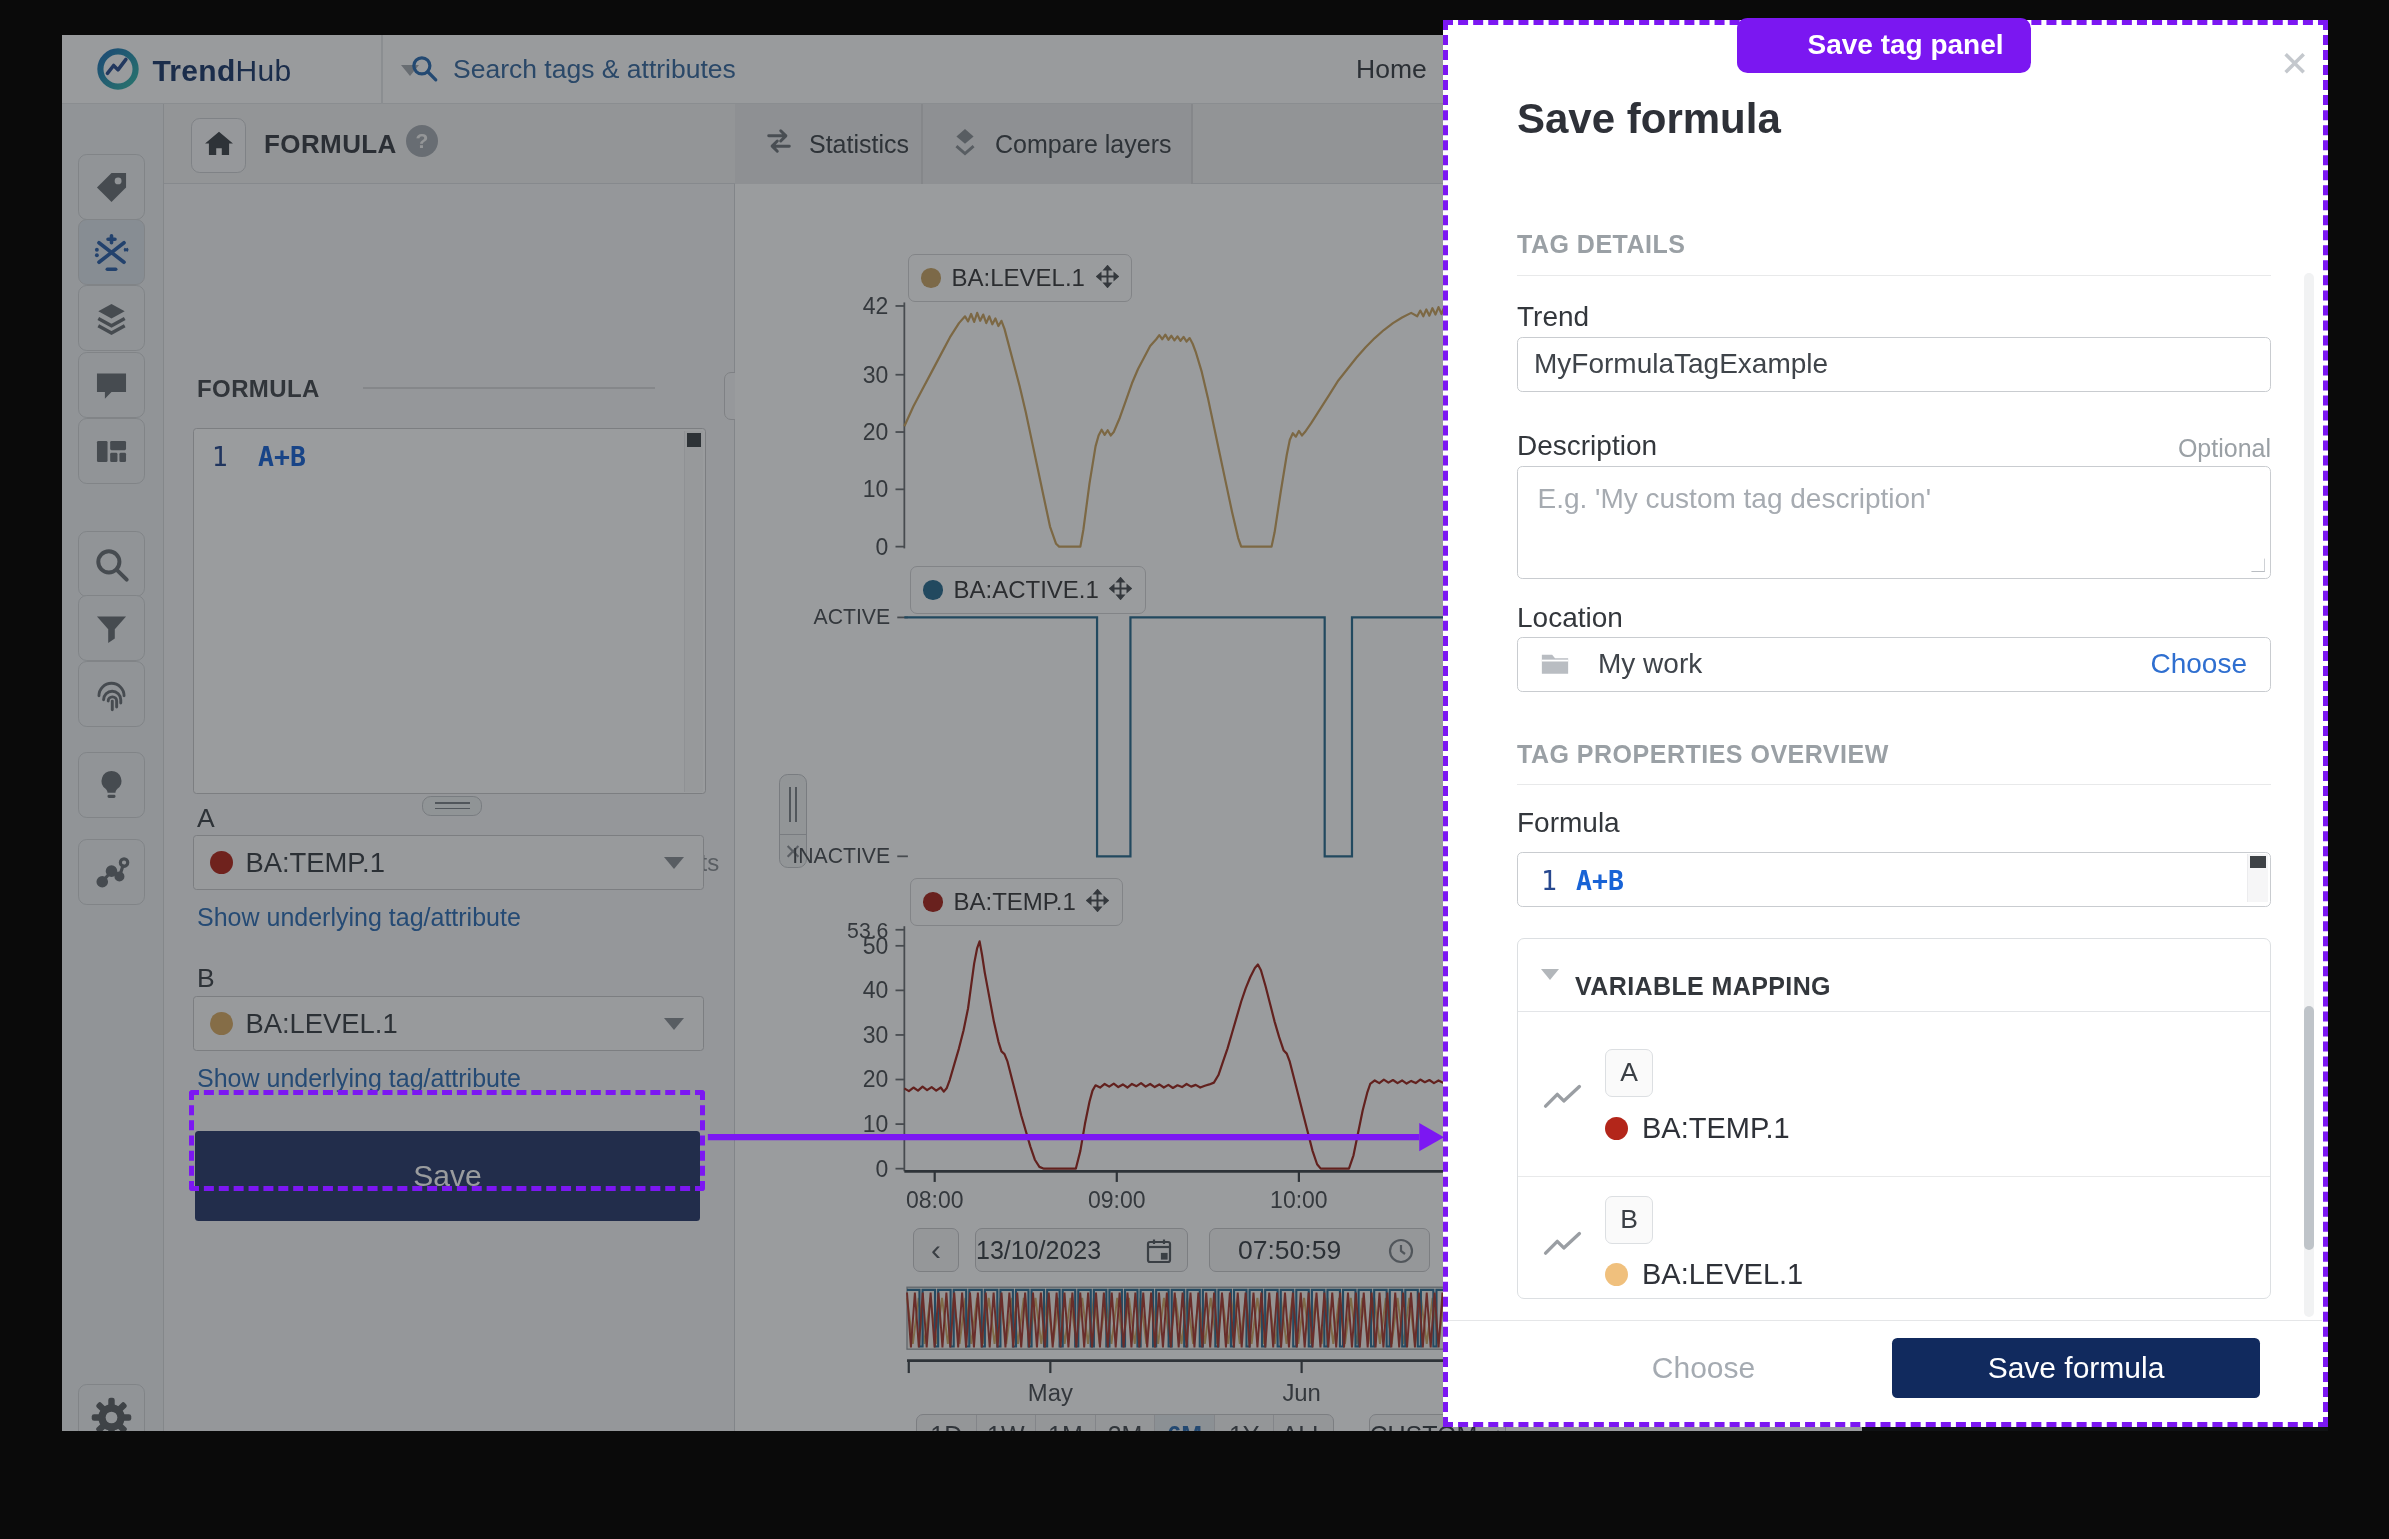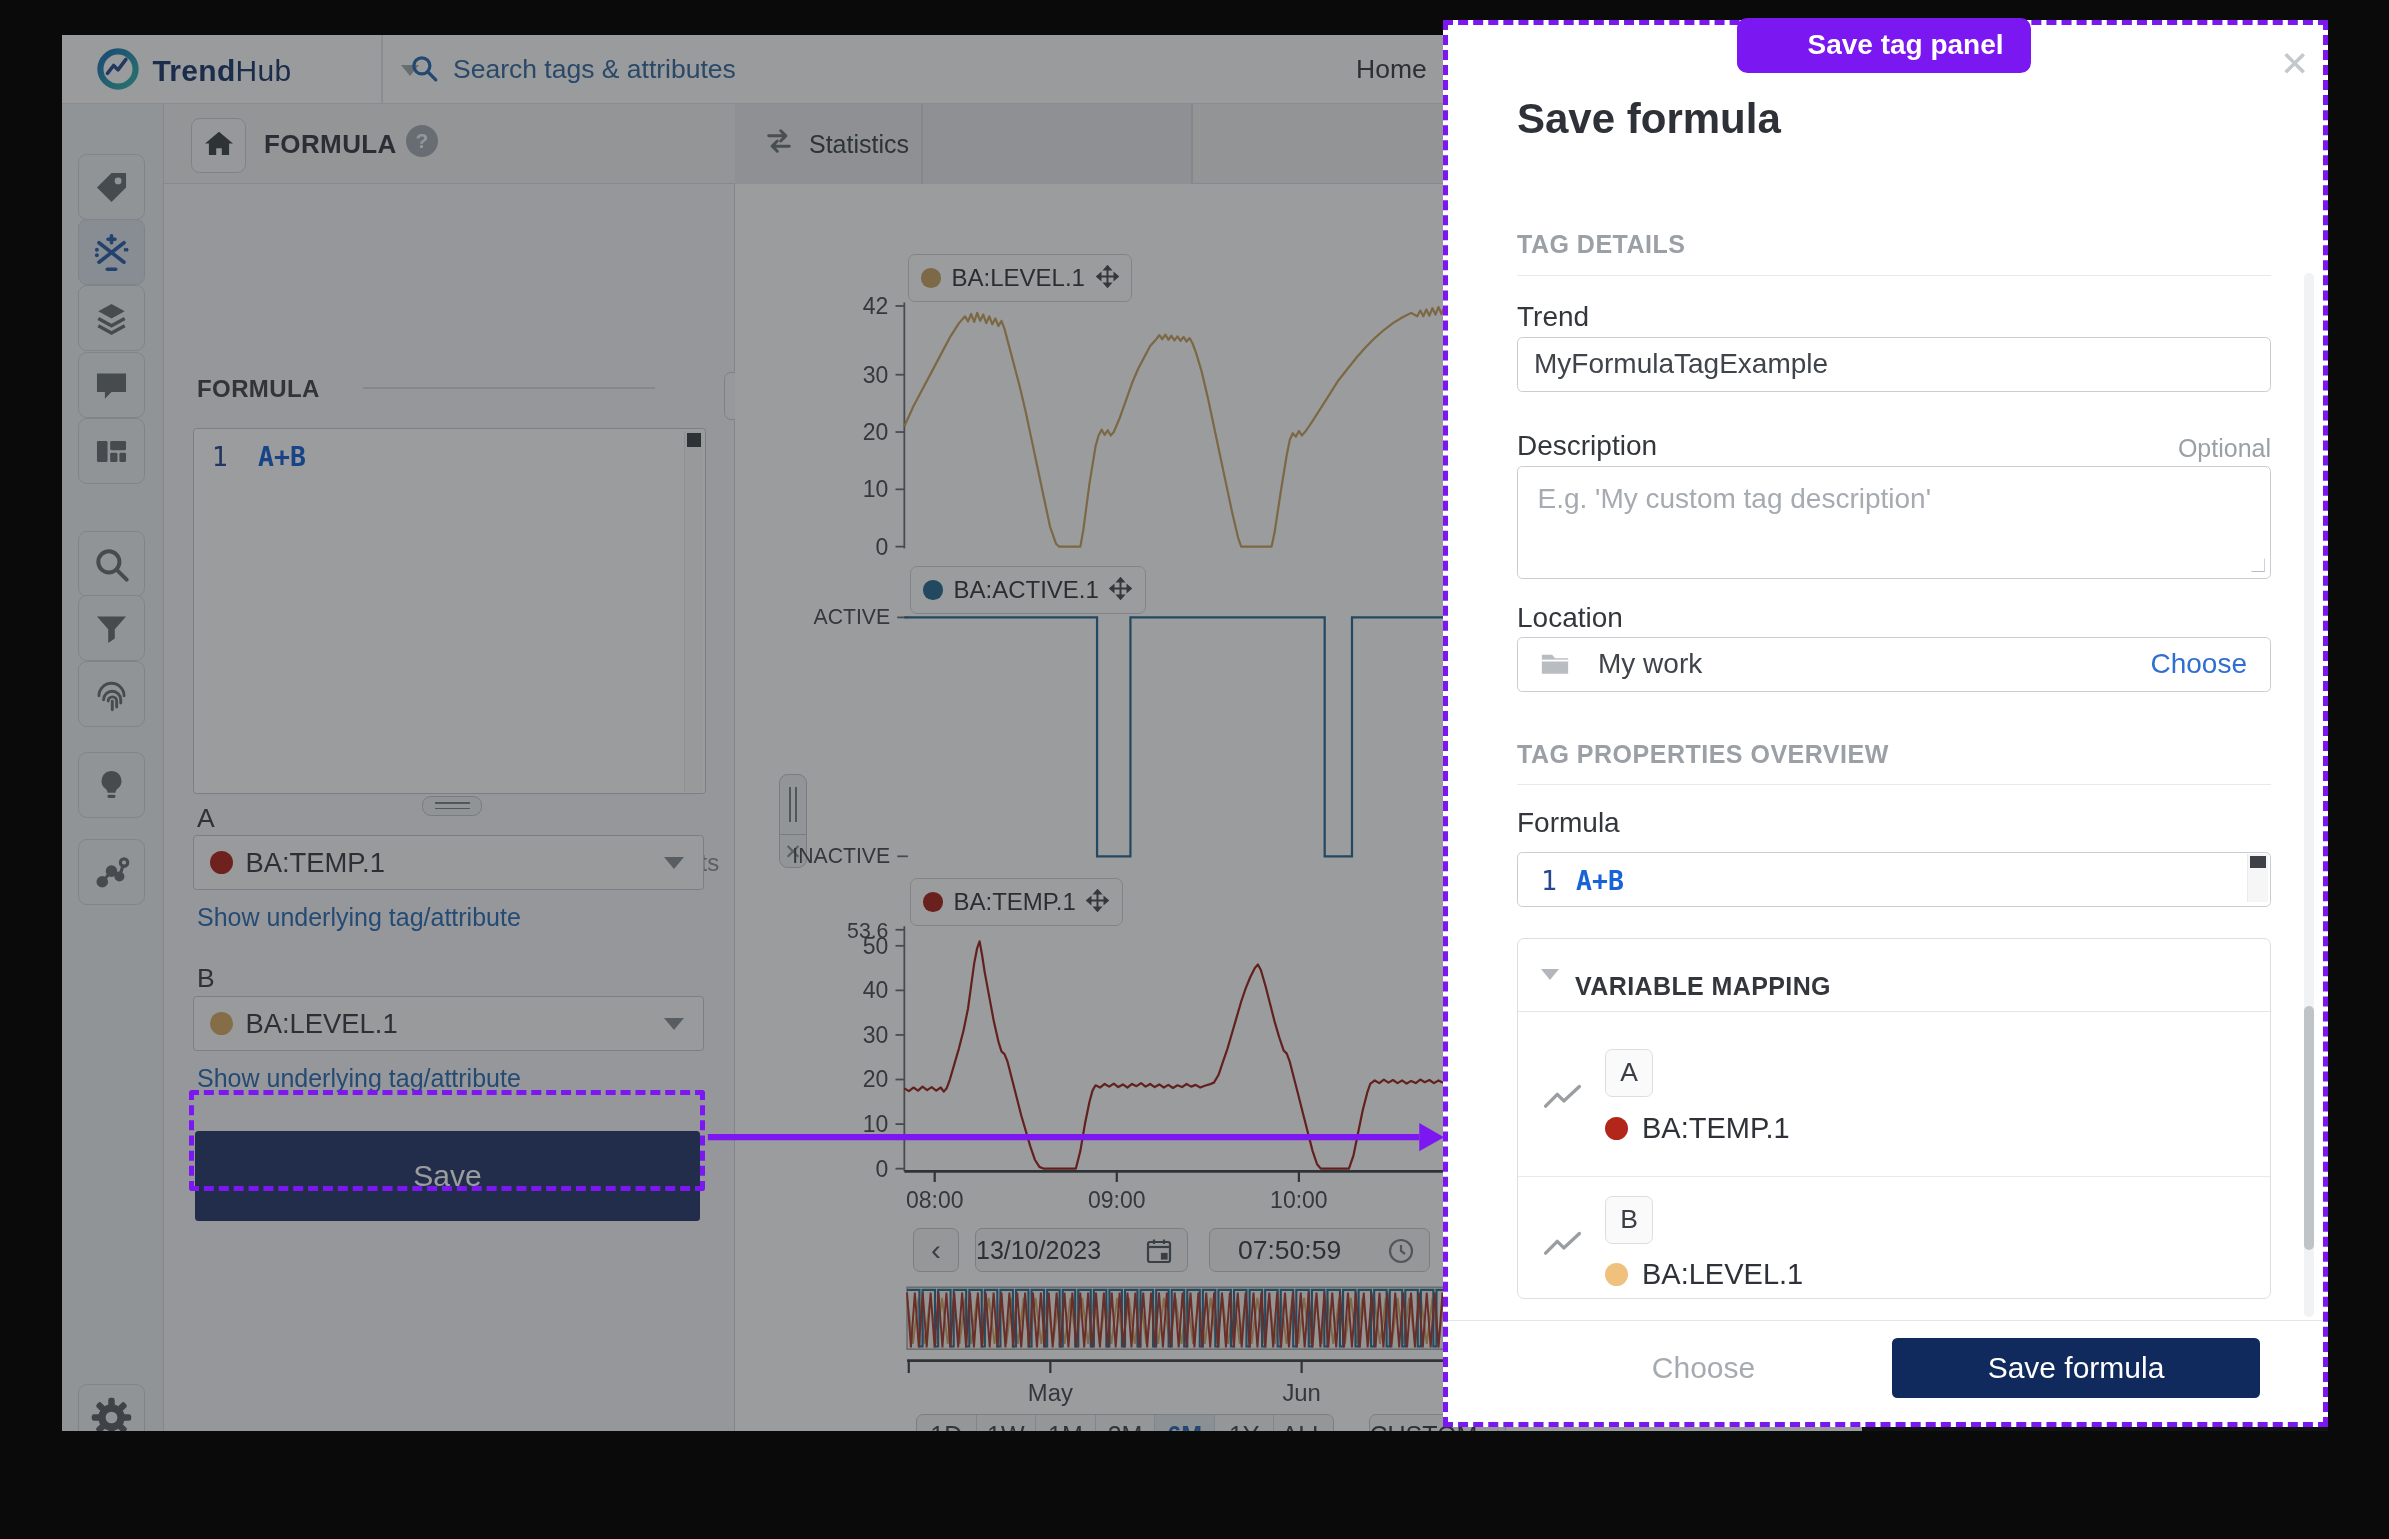--- a/index.html
+++ b/index.html
@@ -301,20 +301,27 @@
       <div class="tab" style="left:28px">
         <span><svg width="32" height="32" viewBox="0 0 28 28">
               <g fill="none" stroke="#6f747a" stroke-width="2.6" stroke-linecap="round" stroke-linejoin="round">
                 <path d="M5 9.5 h15 m-4.5 -4.5 L20 9.5 l-4.5 4.5"></path>
                 <path d="M23 18.5 h-15 m4.5 -4.5 L8 18.5 l4.5 4.5"></path>
               </g>
             </svg></span>
         <span>Statistics</span>
       </div>
       <div class="tab-divider" style="left:186px"></div>
+      <div class="tab" style="left:214px">
+        <span><svg width="32" height="32" viewBox="0 0 28 28">
+              <path d="M14 3.5 l7.5 6.5 L14 16.5 6.5 10 Z" fill="#8a8f94"></path>
+              <path d="M6.5 18.5 L14 25 l7.5 -6.5" fill="none" stroke="#8a8f94" stroke-width="2.6"></path>
+            </svg></span>
+        <span>Compare layers</span>
+      </div>
       <div class="tab-divider" style="left:456px"></div>
     </div>
 
     <div class="lpanel">
       <span class="sec-label formula-label">FORMULA</span>
       <div class="hline" style="left:199px;top:203px;width:292px"></div>
       <div class="folder-btn">
         <span><svg width="30" height="30" viewBox="0 0 28 28">
               <path d="M2.5 5.5 h9 l2.5 3 h11.5 v14 h-23 z" fill="#4a4f55"></path>
               <path d="M2.5 10.5 h23" stroke="#f8f8f9" stroke-width="1.6"></path>

